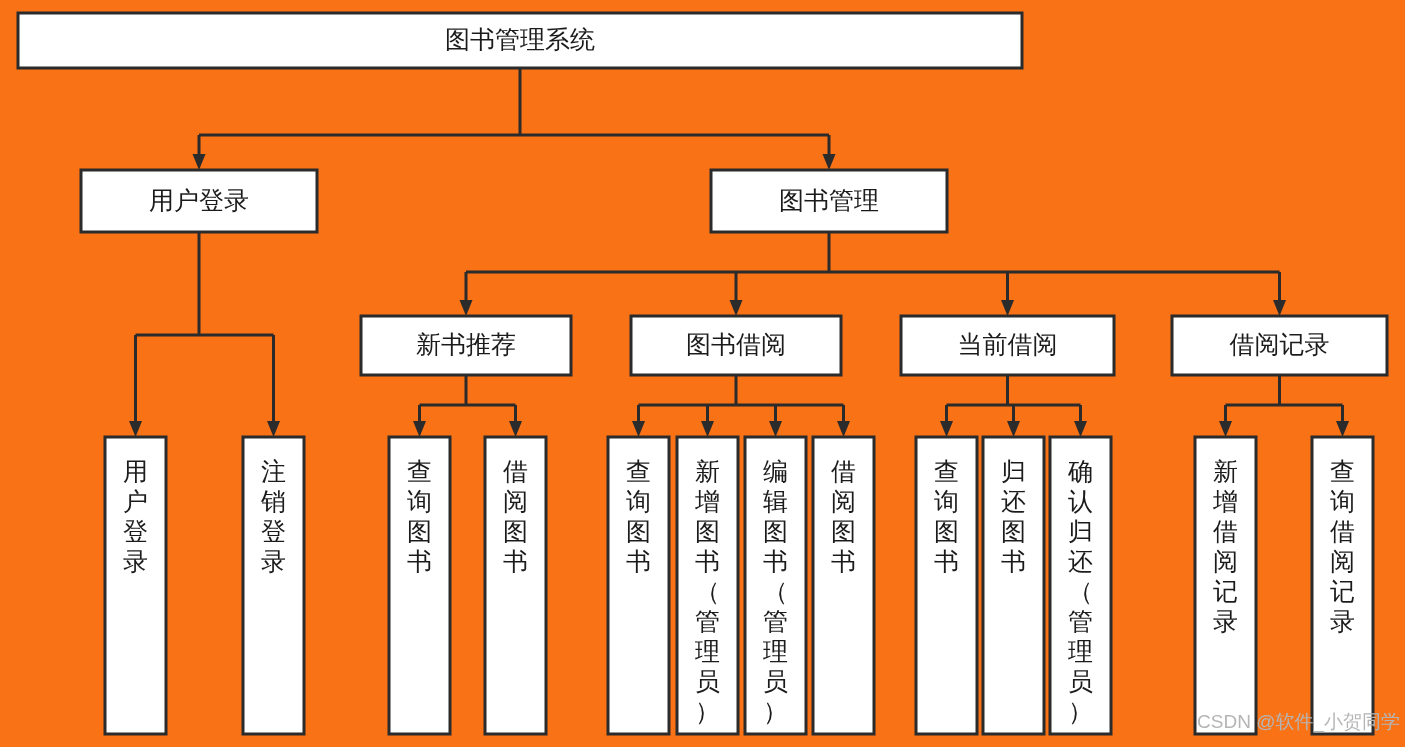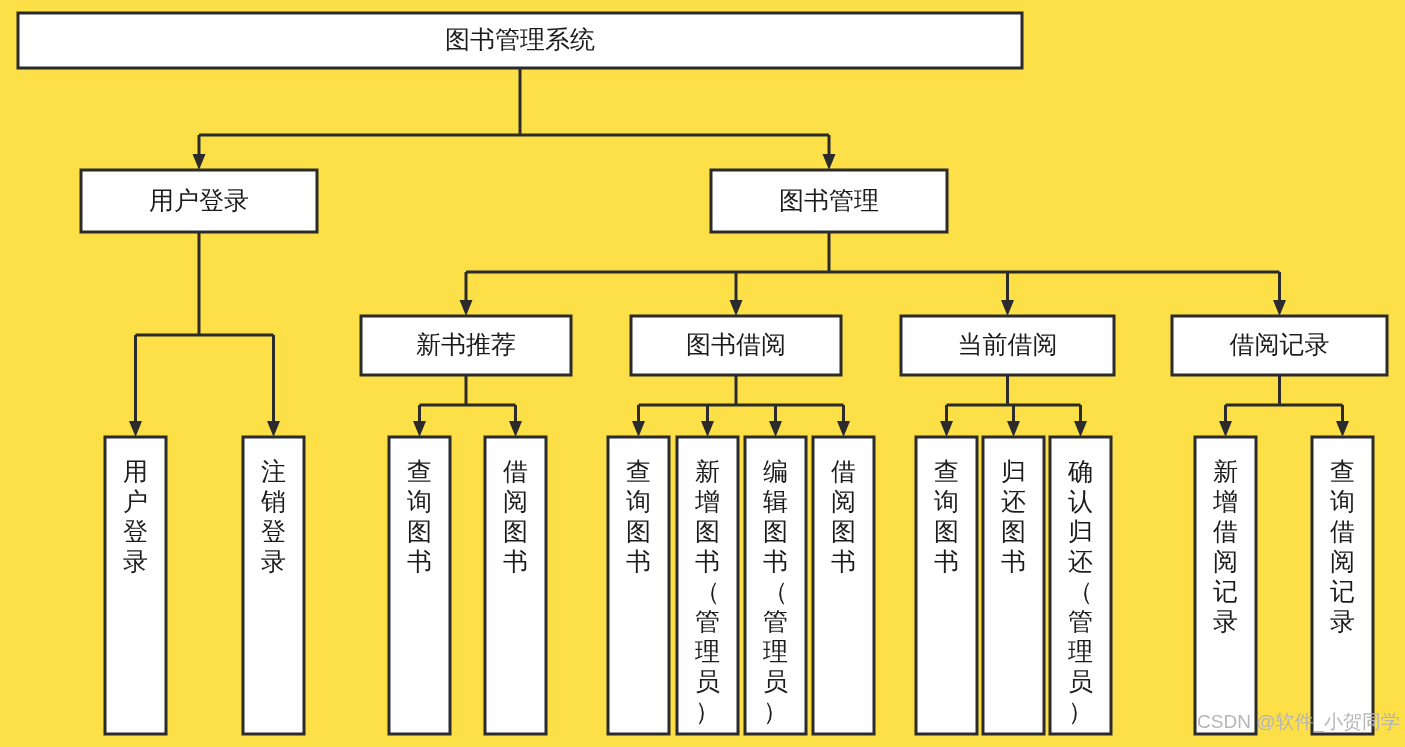--- a/index.html
+++ b/index.html
@@ -11,21 +11,21 @@
     width: 1405px;
     height: 747px;
     font-family: "Liberation Sans", "DejaVu Sans", sans-serif;
     overflow: hidden;
     position: relative;
   }
   #diagram-root {
     position: relative;
     width: 1405px;
     height: 747px;
-    background: #fde047;
+    background: #f97316;
   }
   svg.diagram-canvas {
     position: absolute;
     top: 0;
     left: 0;
     width: 1405px;
     height: 747px;
   }
   .node-box {
     fill: #ffffff;

